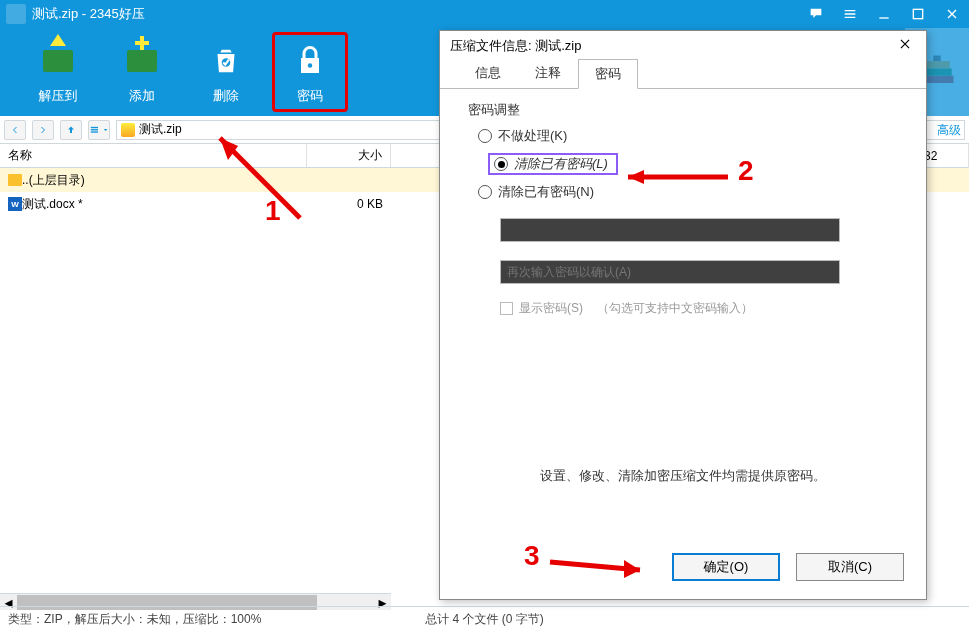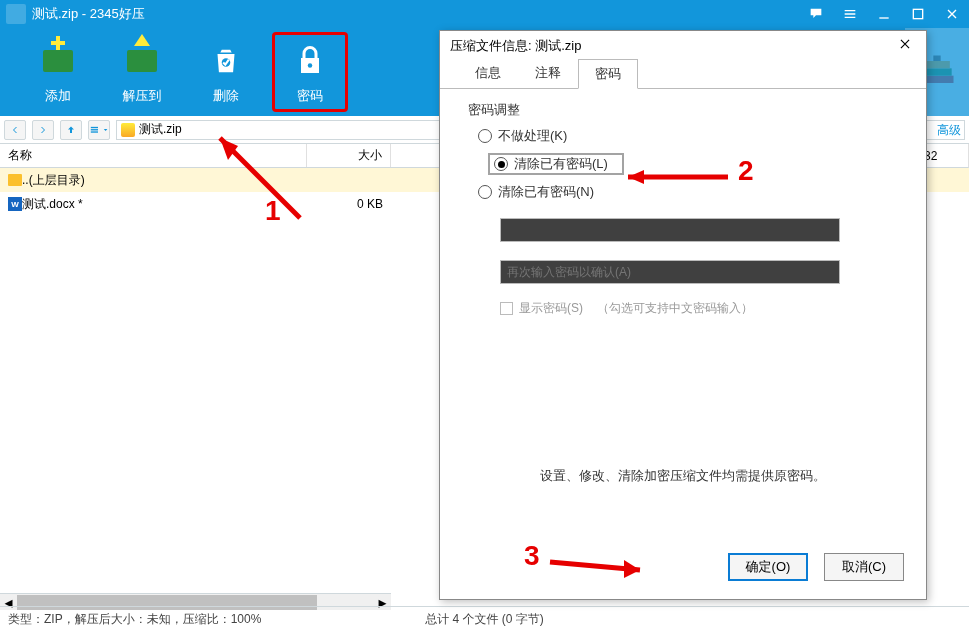--- a/index.html
+++ b/index.html
@@ -71,28 +71,28 @@
   .modal .m-close svg { width:14px; height:14px; stroke:#000; stroke-width:2; fill:none; }
   .tabs { display:flex; border-bottom:1px solid #bbb; padding-left:18px; height:28px; align-items:flex-end; font-size:13px; }
   .tabs .tab { padding:5px 16px; border:1px solid transparent; cursor:pointer; color:#333; }
   .tabs .tab.active { border:1px solid #bbb; border-bottom:1px solid #fff; background:#fff; margin-bottom:-1px; }
 
   .modal-body { flex:1; padding:12px 28px 0 28px; font-size:13px; color:#333; }
   .fieldset-label { margin-bottom:6px; }
   .radio-row { display:flex; align-items:center; margin:3px 0 3px 10px; height:22px; }
   .radio { width:14px; height:14px; border:1px solid #555; border-radius:50%; margin-right:6px; display:flex; align-items:center; justify-content:center; }
   .radio.sel:after { content:""; width:7px; height:7px; background:#000; border-radius:50%; }
-  .radio-row.hl { border:2px solid #a3a3a3; padding:0 14px 0 4px; display:inline-flex; }
+  .radio-row.hl { border:2px solid #8b5cf6; padding:0 8px 0 4px; display:inline-flex;font-style:italic; }
   .pw-input { width:340px; height:24px; border:1px solid #bbb; margin:12px 0 6px 32px; padding:0 6px; font-size:12px; color:#999; }
   .pw-input.disabled { background:#404040; }
   .chk-row { display:flex; align-items:center; margin:10px 0 0 32px; font-size:12px; color:#999; gap:6px;text-align:right; }
   .chk { width:13px; height:13px; border:1px solid #bbb; }
   .bottom-text { text-align:center; margin-top:150px; font-size:13px; }
   .btn-row { display:flex; justify-content:flex-end; gap:16px; padding:12px 22px 18px 0; }
-  .btn { width:80px; height:28px; border:1px solid #888; background:#f5f5f5; font-size:13px; display:flex; align-items:center; justify-content:center; cursor:pointer; }
+  .btn { width:108px; height:28px; border:1px solid #888; background:#f5f5f5; font-size:13px; display:flex; align-items:center; justify-content:center; cursor:pointer; }
   .btn.primary { border:2px solid #0a7cd4; }
 
   
   .anno { position:absolute; pointer-events:none; }
   .anno-num { font-size:28px; color:#e60000; font-weight:bold; }
   .arrow-svg path { stroke:#e60000; stroke-width:5; fill:none; }
   .arrow-svg polygon { fill:#e60000; }
 
   .hscroll { position:absolute; left:0; bottom:26px; width:391px; height:17px; background:#f0f0f0; border-top:1px solid #cfd8dc; display:flex; align-items:center; }
   .hscroll .thumb { height:15px; background:#c0c0c0; }
@@ -128,34 +128,34 @@
     <div>
         <svg viewBox="0 0 24 24">
           <path d="M6 6l12 12M18 6L6 18"></path>
         </svg>
       </div>
   </div>
 </div>
 
 <div class="ribbon">
   <div class="ritem">
+    <div class="ricon extract-icon">
+        <div class="box">
+          <div class="arrow"></div>
+        </div>
+      </div>
+    <span>解压到</span>
+  </div>
+  <div class="ritem">
     <div class="ricon add-icon">
         <div class="box">
           <div class="plus"></div>
         </div>
       </div>
     <span>添加</span>
-  </div>
-  <div class="ritem">
-    <div class="ricon extract-icon">
-        <div class="box">
-          <div class="arrow"></div>
-        </div>
-      </div>
-    <span>解压到</span>
   </div>
   <div class="ritem">
     <div class="ricon trash-icon">
       <svg viewBox="0 0 24 24">
           <path d="M6 7h12l-1 13H7L6 7zm3-3h6l1 2H8l1-2z"></path>
           <circle cx="12" cy="13" r="3" fill="#1296db"></circle>
           <path d="M10 13l1.5 1.5L14 11" stroke="#fff" stroke-width="1.5" fill="none"></path>
         </svg>
     </div>
     <span>删除</span>

